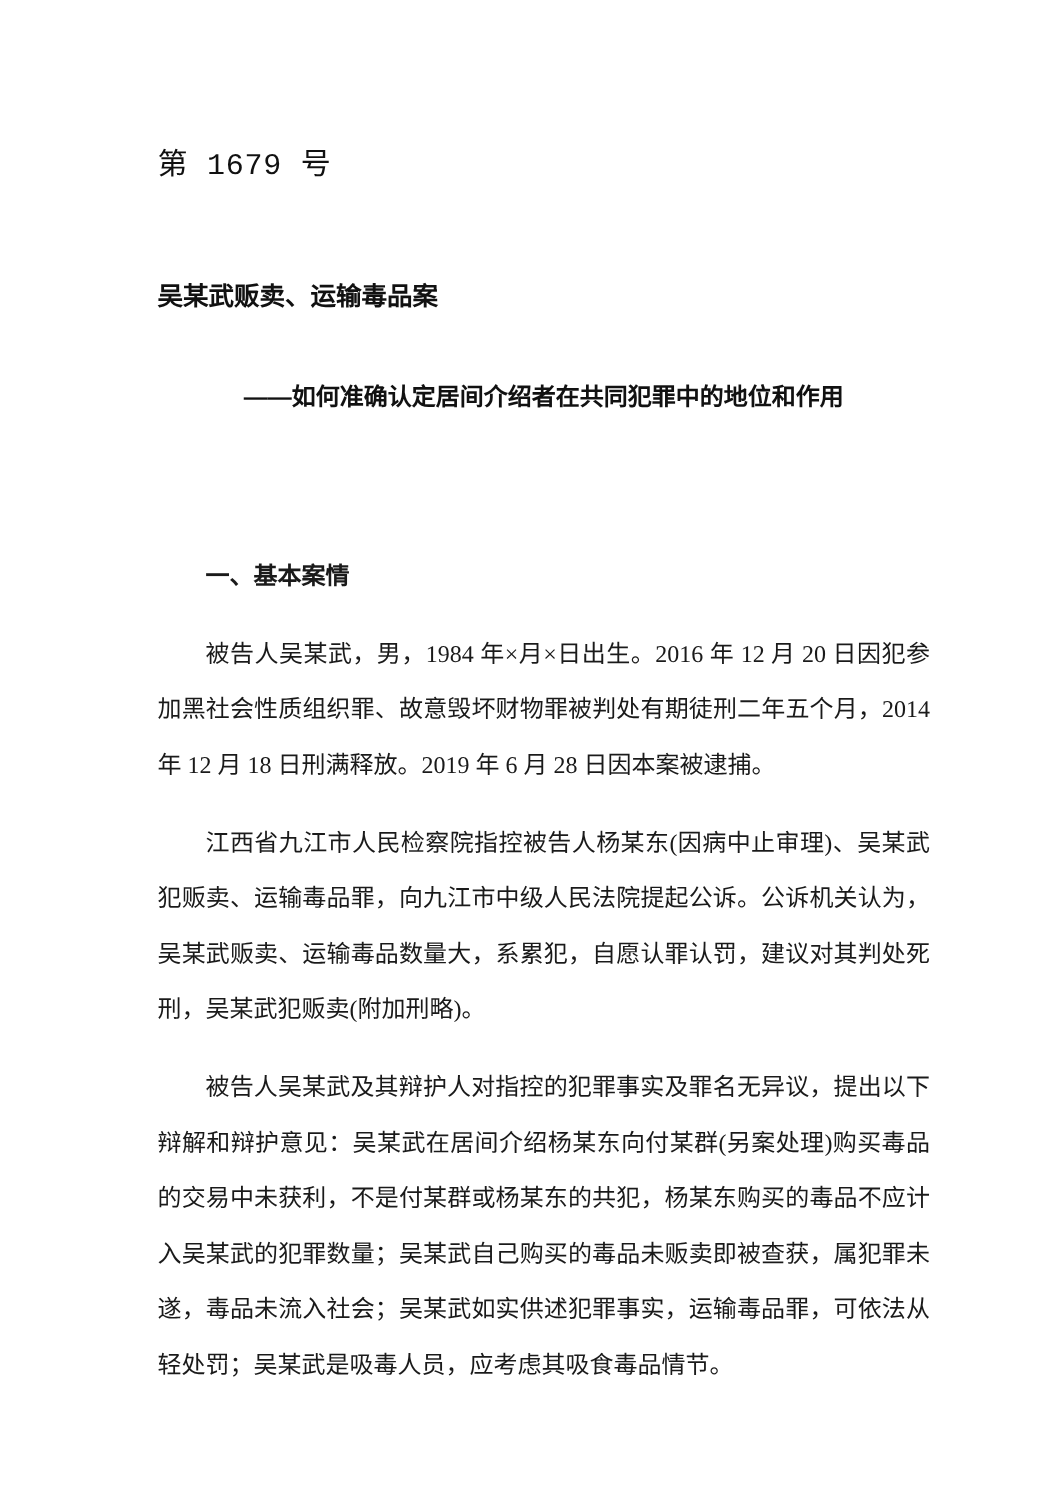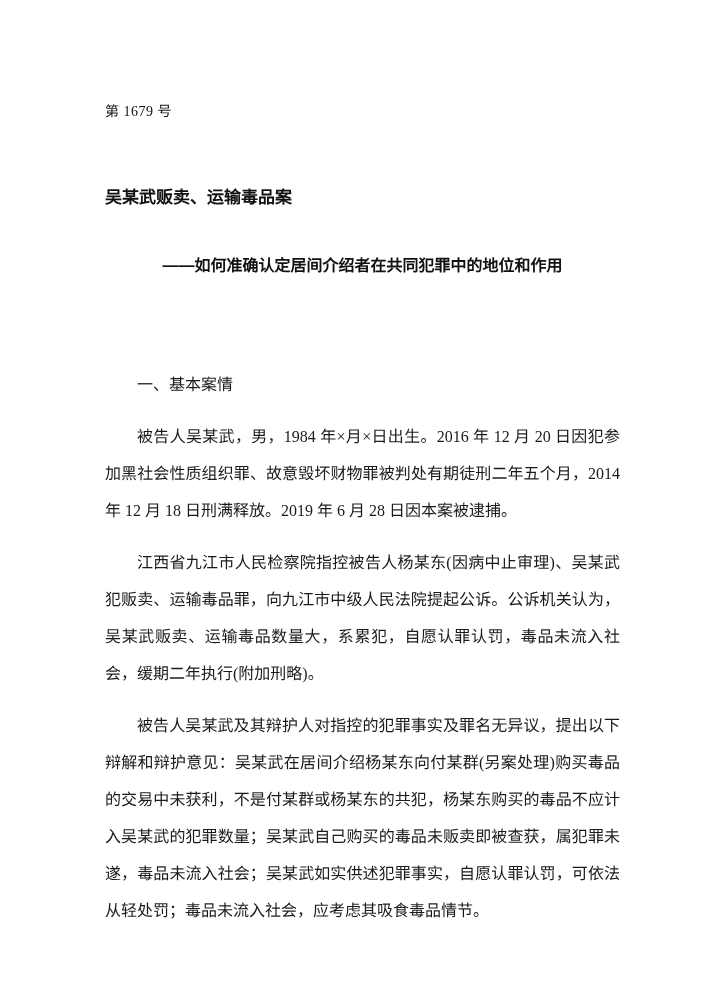--- a/index.html
+++ b/index.html
@@ -11,22 +11,22 @@
     position: relative;
     width: 707px;
     height: 999px;
     margin: 0 auto;
     background: #ffffff;
     color: #1a1a1a;
     padding: 100px 87px 0 105px;
     overflow: hidden;
   }
   .case-number {
-    font-family: Liberation Serif, serif;
-    font-size: 14px;
+    font-family: Liberation Mono, monospace;
+    font-size: 20px;
     font-weight: 500;
     line-height: 24px;
     letter-spacing: 0.5px;
     color: #111111;
   }
   .doc-title {
     margin-top: 62px;
     text-align: left;
     font-family: "Liberation Sans", "DejaVu Sans", sans-serif;
     font-size: 17px;
@@ -40,21 +40,21 @@
     font-family: "Liberation Sans", "DejaVu Sans", sans-serif;
     font-size: 16px;
     font-weight: 700;
     line-height: 24px;
     color: #111111;
   }
   .section-heading {
     margin-top: 88px;
     font-family: "Liberation Serif", "DejaVu Serif", serif;
     font-size: 16px;
-    font-weight: 400;
+    font-weight: 700;
     line-height: 37px;
     text-indent: 2em;
     color: #1a1a1a;
   }
   .body-paragraph {
     margin-top: 15px;
     font-family: "Liberation Serif", "DejaVu Serif", serif;
     font-size: 16px;
     font-weight: 400;
     line-height: 37px;
@@ -72,17 +72,17 @@
   <div class="case-number">第 1679 号</div>
 
   <h1 class="doc-title">吴某武贩卖、运输毒品案</h1>
 
   <h2 class="doc-subtitle">——如何准确认定居间介绍者在共同犯罪中的地位和作用</h2>
 
   <h3 class="section-heading">一、基本案情</h3>
 
   <p class="body-paragraph">被告人吴某武，男，1984 年×月×日出生。2016 年 12 月 20 日因犯参加黑社会性质组织罪、故意毁坏财物罪被判处有期徒刑二年五个月，2014 年 12 月 18 日刑满释放。2019 年 6 月 28 日因本案被逮捕。</p>
 
-  <p class="body-paragraph">江西省九江市人民检察院指控被告人杨某东(因病中止审理)、吴某武犯贩卖、运输毒品罪，向九江市中级人民法院提起公诉。公诉机关认为，吴某武贩卖、运输毒品数量大，系累犯，自愿认罪认罚，毒品未流入社会，缓期二年执行(附加刑略)。</p>
+  <p class="body-paragraph">江西省九江市人民检察院指控被告人杨某东(因病中止审理)、吴某武犯贩卖、运输毒品罪，向九江市中级人民法院提起公诉。公诉机关认为，吴某武贩卖、运输毒品数量大，系累犯，自愿认罪认罚，建议对其判处死刑，吴某武犯贩卖(附加刑略)。</p>
 
-  <p class="body-paragraph">被告人吴某武及其辩护人对指控的犯罪事实及罪名无异议，提出以下辩解和辩护意见：吴某武在居间介绍杨某东向付某群(另案处理)购买毒品的交易中未获利，不是付某群或杨某东的共犯，杨某东购买的毒品不应计入吴某武的犯罪数量；吴某武自己购买的毒品未贩卖即被查获，属犯罪未遂，毒品未流入社会；吴某武如实供述犯罪事实，自愿认罪认罚，可依法从轻处罚；毒品未流入社会，应考虑其吸食毒品情节。</p>
+  <p class="body-paragraph">被告人吴某武及其辩护人对指控的犯罪事实及罪名无异议，提出以下辩解和辩护意见：吴某武在居间介绍杨某东向付某群(另案处理)购买毒品的交易中未获利，不是付某群或杨某东的共犯，杨某东购买的毒品不应计入吴某武的犯罪数量；吴某武自己购买的毒品未贩卖即被查获，属犯罪未遂，毒品未流入社会；吴某武如实供述犯罪事实，运输毒品罪，可依法从轻处罚；吴某武是吸毒人员，应考虑其吸食毒品情节。</p>
 
 </div>
 
 </body></html>

